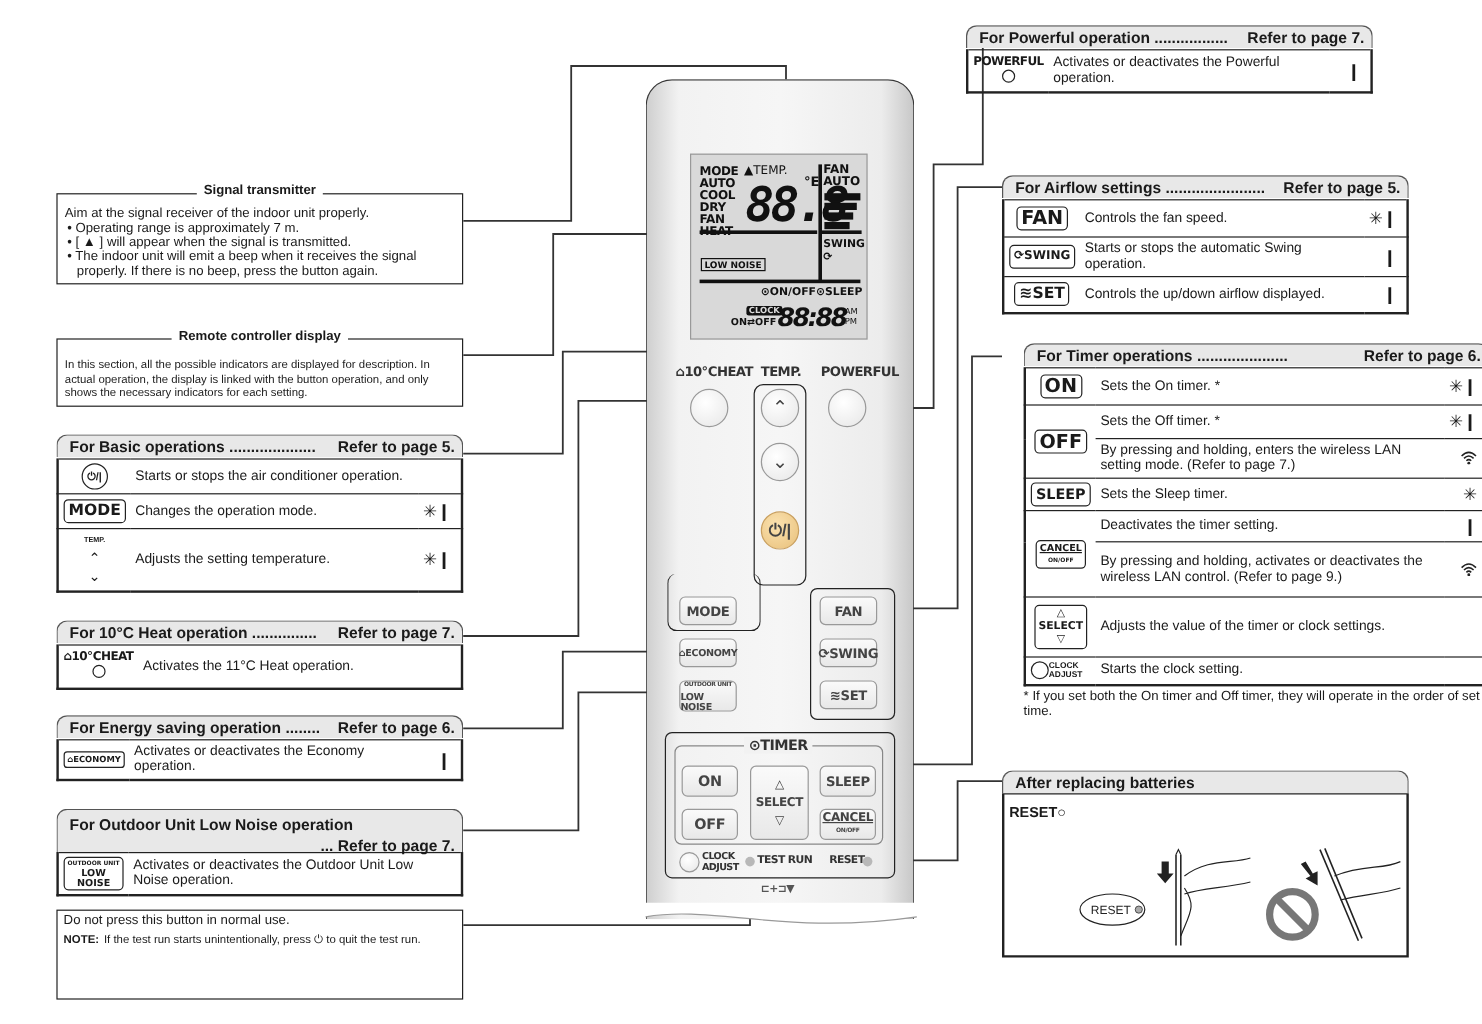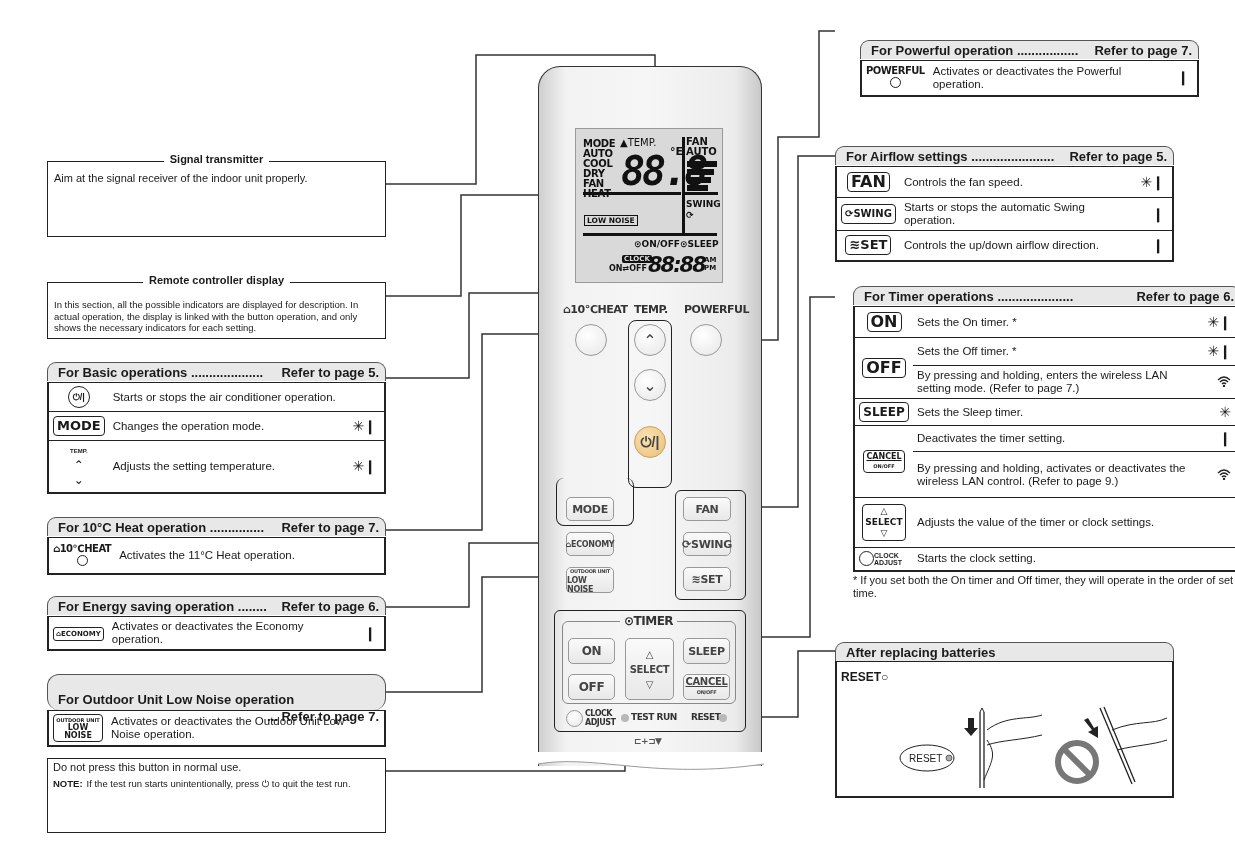--- a/index.html
+++ b/index.html
@@ -11,21 +11,21 @@
   .tbox{position:absolute;border:1px solid #222;background:#fff;box-sizing:border-box;}
   .tbox .ttl{position:absolute;top:-9px;left:0;right:0;text-align:center;font-size:11px;font-weight:bold;}
   .tbox .ttl span{background:#fff;padding:0 6px;}
   .tbox .body{font-size:11px;line-height:12px;padding:14px 6px 4px 6px;}
   .tbox .body.small{font-size:9.5px;line-height:11.5px;}
   .tbox ul{margin:0;padding:0;list-style:none;}
   .tbox li{padding-left:10px;text-indent:-8px;}
   
   .sec{position:absolute;box-sizing:border-box;}
   .sec .hdr{background:#e8e8e8;border:1px solid #555;border-bottom:none;border-radius:9px 9px 0 0;height:19px;font-weight:bold;font-size:13px;line-height:19px;padding-left:10px;white-space:nowrap;box-sizing:border-box;}
-  .sec .hdr.two{height:36px;line-height:17px;padding-top:16px;border-radius:12px;}
+  .sec .hdr.two{height:36px;line-height:17px;padding-top:4px;}
   .sec .hdr .ref{float:right;padding-right:6px;}
   .sec .hdr.two .ref{float:none;display:block;text-align:right;}
   .sec table{width:100%;border-collapse:collapse;border:2px solid #222;border-top:1.5px solid #222;}
   .sec td{border-bottom:1px solid #222;font-size:11.5px;line-height:13px;vertical-align:middle;padding:3px 4px;}
   .sec td.ic{width:50px;text-align:center;}
   .sec td.mk{width:22px;text-align:right;padding-right:8px;font-size:14px;white-space:nowrap;}
   .keycap{display:inline-block;border:1.6px solid #222;border-radius:4px;font-weight:bold;padding:0 3px;line-height:18px;font-family:"DejaVu Sans",sans-serif;}
   .keycap.big{font-size:16px;}
   .keycap.mid{font-size:11px;}
   .keycap.sm{font-size:7px;line-height:8px;padding:1px 2px;}
@@ -44,21 +44,21 @@
   .lcd .vline{position:absolute;left:106px;top:8px;width:3px;height:98px;background:#111;}
   .lcd .hline1{position:absolute;left:7px;top:63px;width:98px;height:3px;background:#111;}
   .lcd .hline2{position:absolute;left:109px;top:63px;width:33px;height:3px;background:#111;}
   .lcd .hline3{position:absolute;left:7px;top:104px;width:134px;height:3px;background:#111;}
   .lcd .swing{position:absolute;left:110px;top:70px;font-size:9px;font-weight:bold;line-height:11px;}
   .lcd .lownoise{position:absolute;left:8px;top:86px;font-size:7.5px;border:1px solid #111;padding:0 2px;font-weight:bold;}
   .lcd .onoff{position:absolute;left:58px;top:110px;font-size:9px;font-weight:bold;}
   .lcd .clock{position:absolute;left:46px;top:126px;font-size:7px;font-weight:bold;background:#111;color:#d9d9d9;padding:0 2px;border-radius:2px;}
   .lcd .onoff2{position:absolute;left:33px;top:135px;font-size:8px;font-weight:bold;}
   .lcd .time{position:absolute;left:72px;top:124px;font-size:21px;font-weight:bold;font-style:italic;letter-spacing:-2px;}
-  .lcd .ampm{position:absolute;left:128px;top:127px;font-size:7px;line-height:8px;font-weight:bold;}
+  .lcd .ampm{position:absolute;left:128px;top:127px;font-size:7px;line-height:8px;font-weight:normal;}
   .rbtn-lbl{position:absolute;font-size:11px;font-weight:bold;font-family:"DejaVu Sans",sans-serif;letter-spacing:-0.5px;color:#333;}
   .circ{position:absolute;border:1px solid #999;border-radius:50%;background:radial-gradient(circle at 40% 35%,#ffffff,#e6e6e6);box-sizing:border-box;}
   .circ.sm{width:32px;height:32px;}
   .arrow-btn{width:32px;height:32px;display:flex;align-items:center;justify-content:center;color:#444;font-size:16px;}
   .power{background:radial-gradient(circle at 40% 35%,#fbe2b0,#e8c07a);border-color:#c9a060;color:#444;font-size:14px;font-weight:bold;}
   .rect{position:absolute;border:1px solid #999;border-radius:5px;background:linear-gradient(#fafafa,#e8e8e8);box-sizing:border-box;display:flex;align-items:center;justify-content:center;font-size:11px;font-weight:bold;color:#444;font-family:"DejaVu Sans",sans-serif;letter-spacing:-0.3px;}
   .grp{position:absolute;border:1.5px solid #222;border-radius:6px;box-sizing:border-box;}
   .grp-inner{position:absolute;border:1px solid #888;border-radius:6px;box-sizing:border-box;}
 </style>
 </head>
@@ -77,20 +77,25 @@
     <polyline points="835,156 798,156 798,507 746,507"></polyline>
     <polyline points="835,297 810,297 810,637 746,637"></polyline>
     <polyline points="835,651 798,651 798,717 725,717"></polyline>
   </g>
 </svg>
 
 <div class="tbox" style="left:47px;top:161px;width:339px;height:76px;">
   <div class="ttl"><span>Signal transmitter</span></div>
   <div class="body" style="padding-top:10px;">
     <div>Aim at the signal receiver of the indoor unit properly.</div>
+    <ul>
+      <li>• Operating range is approximately 7 m.</li>
+      <li>• [ ▲ ] will appear when the signal is transmitted.</li>
+      <li>• The indoor unit will emit a beep when it receives the signal properly. If there is no beep, press the button again.</li>
+    </ul>
   </div>
 </div>
 
 <div class="tbox" style="left:47px;top:282px;width:339px;height:57px;">
   <div class="ttl"><span>Remote controller display</span></div>
   <div class="body small" style="padding-top:16px;">In this section, all the possible indicators are displayed for description. In actual operation, the display is linked with the button operation, and only shows the necessary indicators for each setting.</div>
 </div>
 
 <div class="sec" style="left:47px;top:362px;width:339px;">
   <div class="hdr"><span>For Basic operations ....................</span> <span class="ref">Refer to page 5.</span></div>
@@ -160,21 +165,21 @@
 <div class="tbox" style="left:47px;top:758px;width:339px;height:75px;">
   <div style="padding:2px 5px;font-size:11px;line-height:13px;">
     <div>Do not press this button in normal use.</div>
     <div style="font-size:9.5px;margin-top:3px;display:flex;">
       <span style="font-weight:bold;margin-right:4px;">NOTE:</span>
       <span>If the test run starts unintentionally, press ⏻ to quit the test run.</span>
     </div>
   </div>
 </div>
 
-<div class="sec" style="left:860px;top:21px;width:339px;margin-top:19px;">
+<div class="sec" style="left:805px;top:21px;width:339px;">
   <div class="hdr"><span>For Powerful operation .................</span> <span class="ref">Refer to page 7.</span></div>
   <table>
     <tbody>
         <tr style="height:35px;">
       <td class="ic"><div class="condensed">POWERFUL</div><span class="round" style="width:9px;height:9px;"></span></td>
       <td>Activates or deactivates the Powerful operation.</td>
       <td class="mk">❙</td>
     </tr>
   </tbody>
     </table>
@@ -189,21 +194,21 @@
       <td>Controls the fan speed.</td>
       <td class="mk">✳❙</td>
     </tr>
     <tr style="height:32px;">
       <td class="ic"><span class="keycap mid" style="font-size:10px;">⟳SWING</span></td>
       <td>Starts or stops the automatic Swing operation.</td>
       <td class="mk">❙</td>
     </tr>
     <tr style="height:30px;">
       <td class="ic"><span class="keycap mid" style="font-size:13px;">≋SET</span></td>
-      <td>Controls the up/down airflow direction.</td>
+      <td>Controls the up/down airflow displayed.</td>
       <td class="mk">❙</td>
     </tr>
   </tbody>
     </table>
 </div>
 
 <div class="sec" style="left:853px;top:286px;width:388px;">
   <div class="hdr"><span>For Timer operations .....................</span> <span class="ref">Refer to page 6.</span></div>
   <table>
     <tbody>

